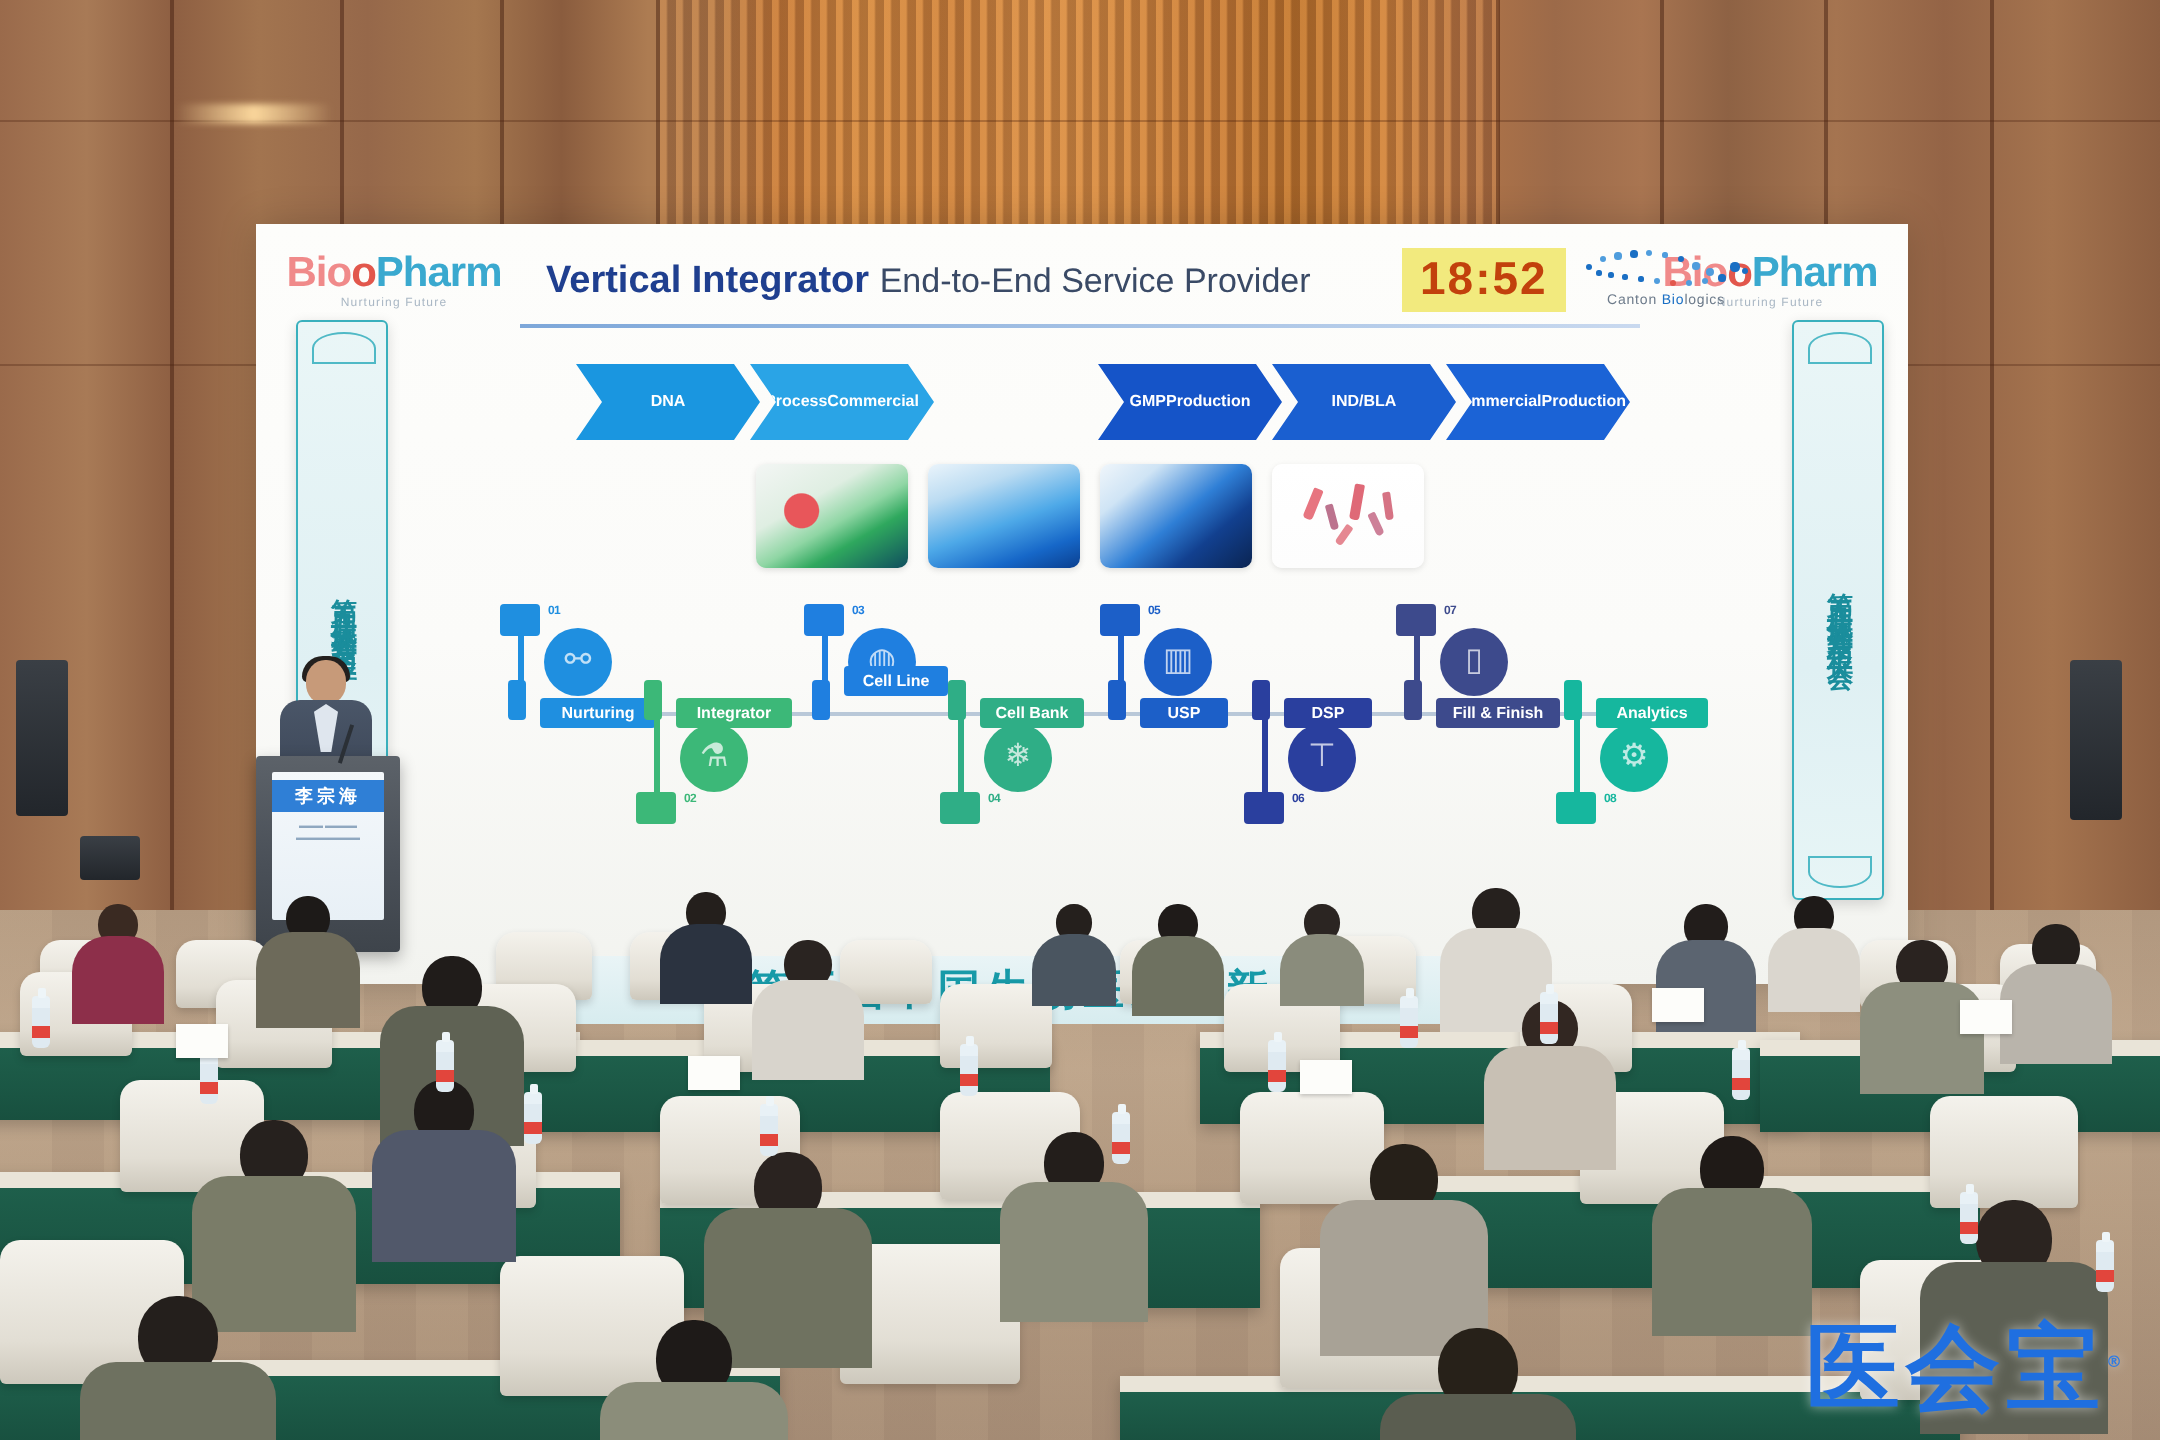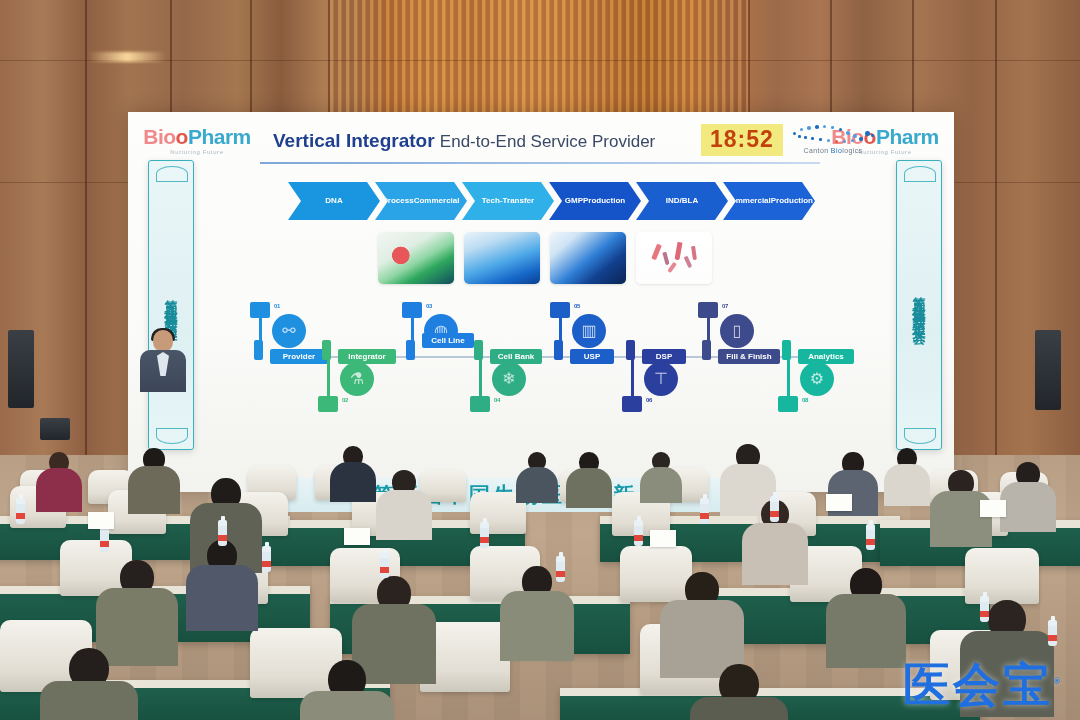--- a/index.html
+++ b/index.html
@@ -251,24 +251,20 @@
       </div>
 
       <div class="chev-row" id="chev-row">
           <div class="chev first" style="left: 0px; width: 92px; background: rgb(26, 150, 224); z-index: 10;">
             <span style="display: block;">DNA</span>
           </div>
           <div class="chev" style="left: 87px; width: 92px; background: rgb(42, 164, 230); z-index: 9;">
             <span style="display: block;">Process</span>
             <span style="display: block;">Commercial</span>
           </div>
-          <div class="chev" style="left: 174px; width: 92px; background: rgb(47, 176, 232); z-index: 8;">
-            <span style="display: block;">Tech-</span>
-            <span style="display: block;">Transfer</span>
-          </div>
           <div class="chev" style="left: 261px; width: 92px; background: rgb(21, 84, 200); z-index: 7;">
             <span style="display: block;">GMP</span>
             <span style="display: block;">Production</span>
           </div>
           <div class="chev" style="left: 348px; width: 92px; background: rgb(26, 95, 208); z-index: 6;">
             <span style="display: block;">IND/BLA</span>
           </div>
           <div class="chev" style="left: 435px; width: 92px; background: rgb(27, 99, 214); z-index: 5;">
             <span style="display: block;">Commercial</span>
             <span style="display: block;">Production</span>
@@ -290,21 +286,21 @@
         </div>
 
       <div class="net" id="net">
           <div class="conn" style="left: 150px; top: 56px; width: 540px;"></div>
           <div class="node-cap" style="left: 122px; top: 2px; width: 20px; height: 16px; background: rgb(31, 143, 224);"></div>
           <div class="node-stem" style="left: 131px; top: 18px; height: 31px; background: rgb(31, 143, 224);"></div>
           <div class="node-cap" style="left: 126px; top: 40px; width: 9px; height: 20px; background: rgb(31, 143, 224);"></div>
           <div class="node-circ" style="left: 144px; top: 14px; width: 34px; height: 34px; background: rgb(31, 143, 224);">
             <span style="color: rgba(255, 255, 255, 0.72); font-size: 16px; line-height: 1;">⚯</span>
           </div>
-          <div class="node-lbl" style="left: 142px; top: 49px; min-width: 58px; background: rgb(31, 143, 224);">Provider</div>
+          <div class="node-lbl" style="left: 142px; top: 49px; min-width: 58px; background: rgb(31, 143, 224);">Nurturing</div>
           <div class="node-badge" style="left: 146px; top: 3px; color: rgb(31, 143, 224);">01</div>
           <div class="node-cap" style="left: 190px; top: 96px; width: 20px; height: 16px; background: rgb(60, 184, 120);"></div>
           <div class="node-stem" style="left: 199px; top: 58px; height: 38px; background: rgb(60, 184, 120);"></div>
           <div class="node-cap" style="left: 194px; top: 40px; width: 9px; height: 20px; background: rgb(60, 184, 120);"></div>
           <div class="node-circ" style="left: 212px; top: 62px; width: 34px; height: 34px; background: rgb(60, 184, 120);">
             <span style="color: rgba(255, 255, 255, 0.72); font-size: 16px; line-height: 1;">⚗</span>
           </div>
           <div class="node-lbl" style="left: 210px; top: 49px; min-width: 58px; background: rgb(60, 184, 120);">Integrator</div>
           <div class="node-badge" style="left: 214px; top: 97px; color: rgb(60, 184, 120);">02</div>
           <div class="node-cap" style="left: 274px; top: 2px; width: 20px; height: 16px; background: rgb(31, 127, 224);"></div>
@@ -373,20 +369,27 @@
 
   <div class="stage-banner">
     <div class="stext">第五届中国生物医药创新</div>
   </div>
 
   <div class="speaker">
     <div class="sp-hair"></div>
     <div class="sp-head"></div>
     <div class="sp-body"></div>
     <div class="sp-shirt"></div>
+  </div>
+  <div class="podium">
+    <div class="podium-mic"></div>
+    <div class="podium-panel">
+      <div class="podium-name">李宗海</div>
+      <div class="podium-sub">▬▬▬ ▬▬▬▬<br>▬▬▬▬▬▬▬▬</div>
+    </div>
   </div>
 
   <div class="pa-spk" style="left:8px;  top:330px; width:26px; height:78px;"></div>
   <div class="pa-spk" style="left:40px; top:418px; width:30px; height:22px;"></div>
   <div class="pa-spk" style="left:1035px;top:330px;width:26px; height:80px;"></div>
 
   <div id="audience">
       <div class="table" style="left: -10px; top: 516px; width: 300px; height: 44px;"></div>
       <div class="table" style="left: 255px; top: 520px; width: 270px; height: 46px;"></div>
       <div class="table" style="left: 600px; top: 516px; width: 300px; height: 46px;"></div>

